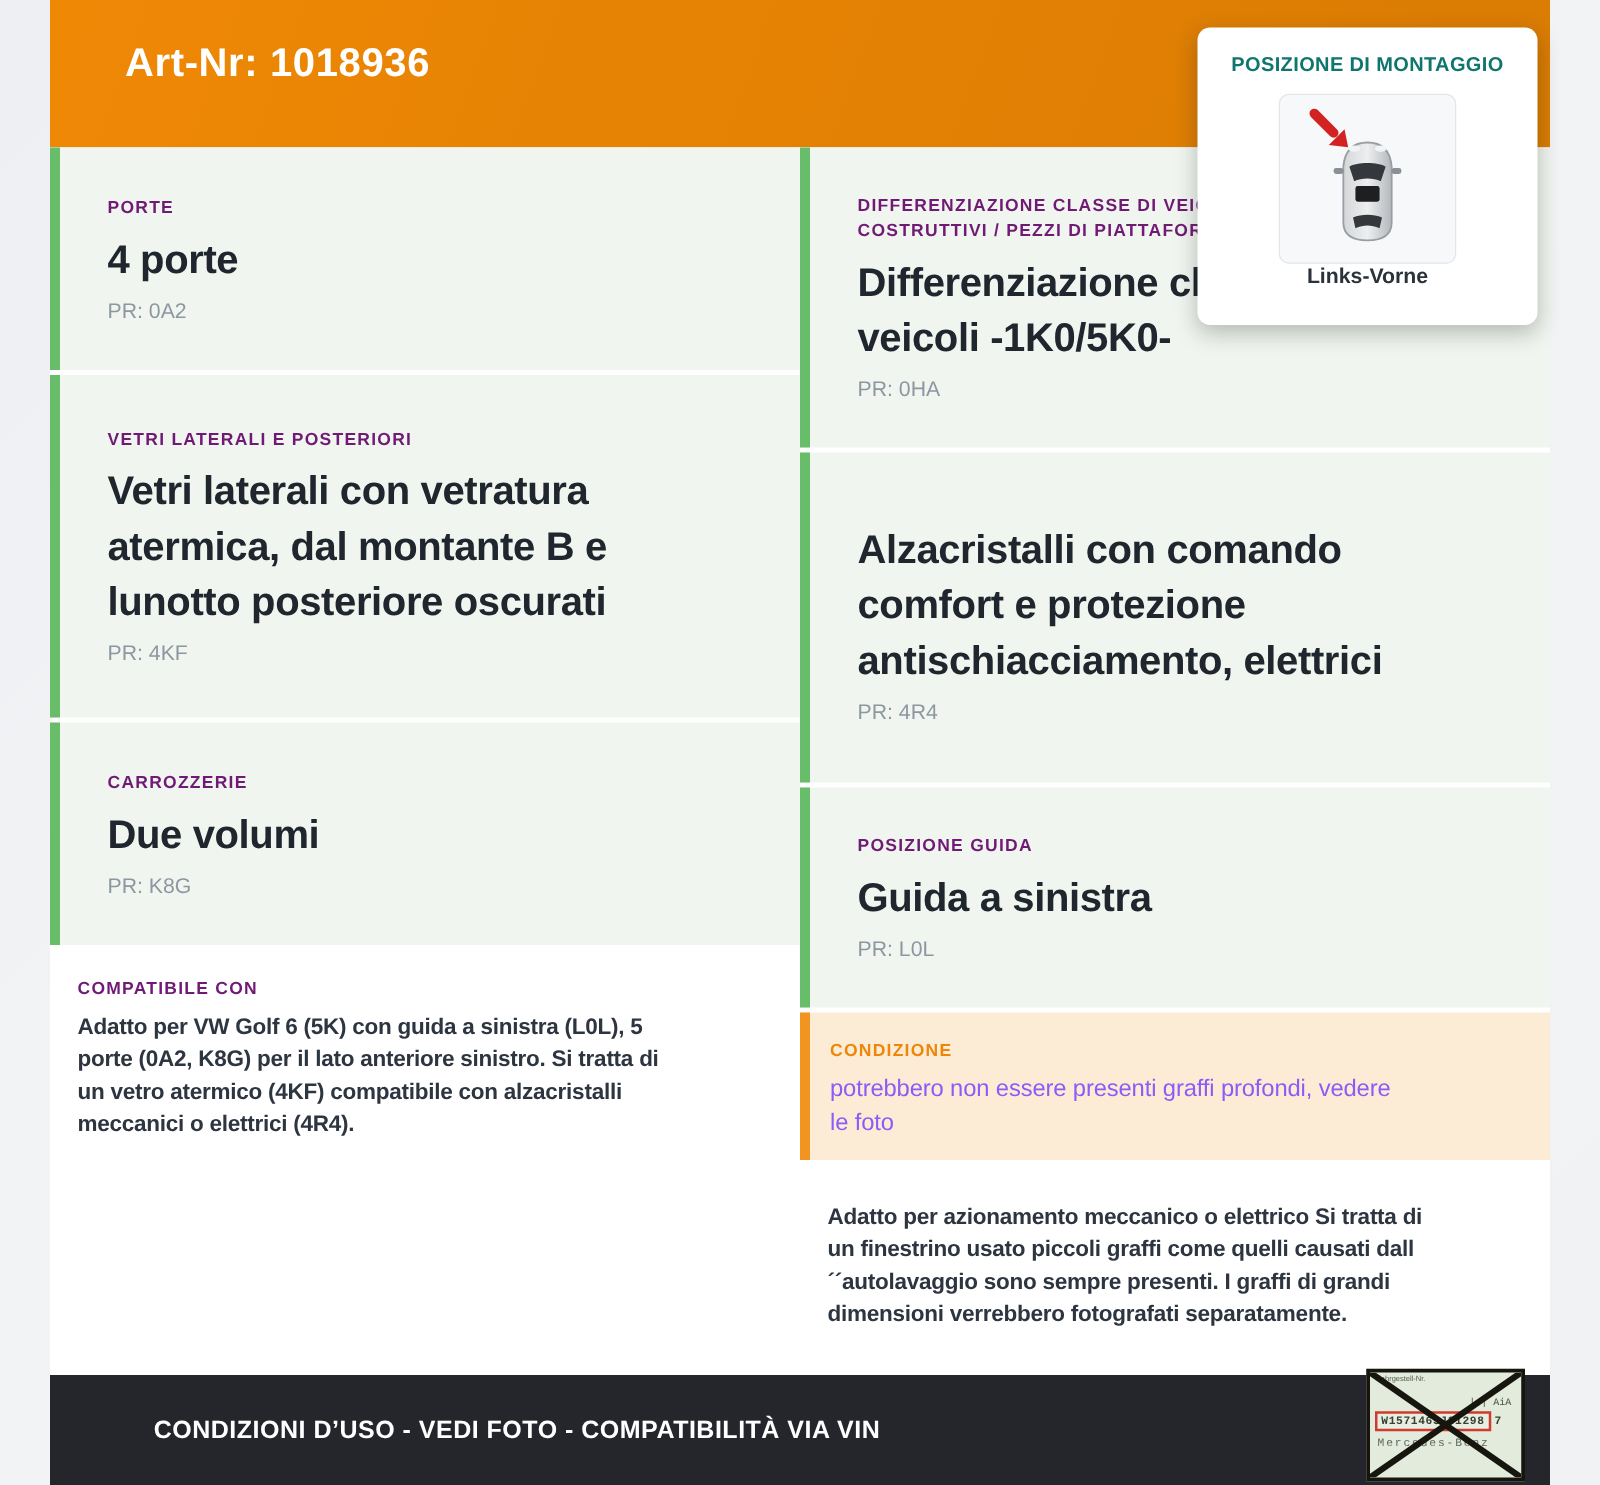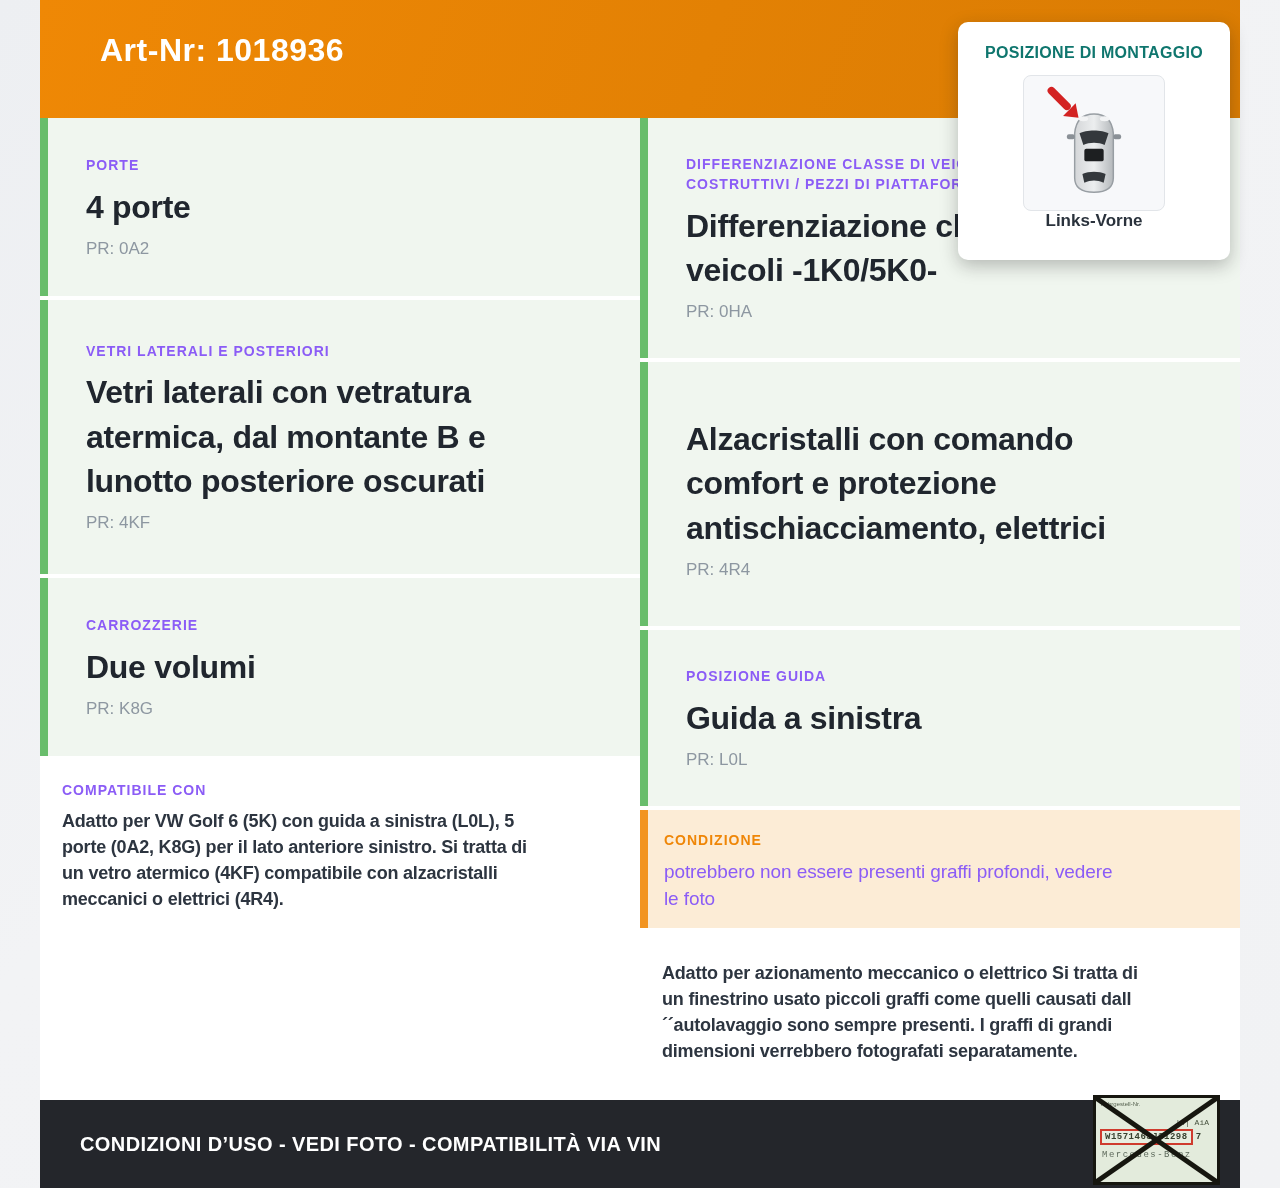--- a/index.html
+++ b/index.html
@@ -20,21 +20,21 @@
   
   .content{position:absolute;left:40px;top:118px;width:1200px;height:982px;display:flex;}
   .col{width:600px;height:100%;display:flex;flex-direction:column;background:#ffffff;box-sizing:border-box;}
   .card{box-sizing:border-box;margin-bottom:4px;}
   .card.green{background:#f0f6ef;border-left:8px solid #68bd6b;padding:0 38px;
     display:flex;flex-direction:column;justify-content:center;}
   .h178{height:178px}.h266{height:274px}.h240{height:240px}
   .h264{height:264px}.h176{height:176px}.h118{height:118px}
   .fill{flex:1;margin-bottom:0;}
 
-  .label{font-size:14px;font-weight:700;letter-spacing:1px;color:#8b5cf6;
+  .label{font-size:14px;font-weight:700;letter-spacing:1px;color:#701a75;
     white-space:pre-line;line-height:1.45;}
   .heading{font-size:32px;font-weight:700;color:#20262e;line-height:1.38;
     letter-spacing:-0.3px;white-space:pre-line;margin-top:9px;}
   .pr{font-size:17px;color:#8d97a1;margin-top:10px;}
 
   .section{background:#ffffff;padding:20px 14px 0 22px;}
   .section .text{margin-top:9px;font-size:18px;font-weight:600;color:#2d3540;
     line-height:1.44;letter-spacing:-0.2px;white-space:pre-line;}
   .condition{background:#fcecd6;border-left:8px solid #f29420;padding:20px 14px 0 16px;}
   .condition .label{color:#ef8607;}
@@ -45,21 +45,21 @@
   .mount{position:absolute;left:958px;top:22px;width:272px;height:238px;background:#ffffff;
     border-radius:10px;box-shadow:0 6px 18px rgba(30,30,30,.28);z-index:6;text-align:center;
     padding-top:22px;box-sizing:border-box;}
   .mount-title{font-size:16px;font-weight:800;color:#0f766e;letter-spacing:.3px;}
   .car-box{width:140px;height:134px;margin:13px auto 0;background:#f7f8fa;
     border:1px solid #e2e5e9;border-radius:8px;display:flex;align-items:center;justify-content:center;}
   .mount-pos{font-size:17px;font-weight:700;color:#2a323c;}
 
   
   .footer{position:absolute;left:40px;top:1100px;width:1200px;height:88px;background:#24262b;
-    display:flex;align-items:center;padding-left:40px;box-sizing:border-box;}
+    display:flex;align-items:center;padding-left:83px;box-sizing:border-box;}
   .footer-text{color:#ffffff;font-size:20px;font-weight:800;letter-spacing:.4px;}
 
   
   .doc{position:absolute;left:1093px;top:1095px;width:127px;height:90px;z-index:7;
     background:#e3ebdc;border:3px solid #16160f;box-sizing:border-box;overflow:hidden;}
   .doc-x{position:absolute;left:0;top:0;}
   .doc-label{position:absolute;top:3px;left:5px;font-size:6px;color:#55614f;}
   .doc-row{position:absolute;top:20px;right:8px;font-family:"Liberation Mono",monospace;
     font-size:8px;color:#47523f;}
   .doc-vin-wrap{position:absolute;top:31px;left:4px;right:4px;display:flex;align-items:center;}

